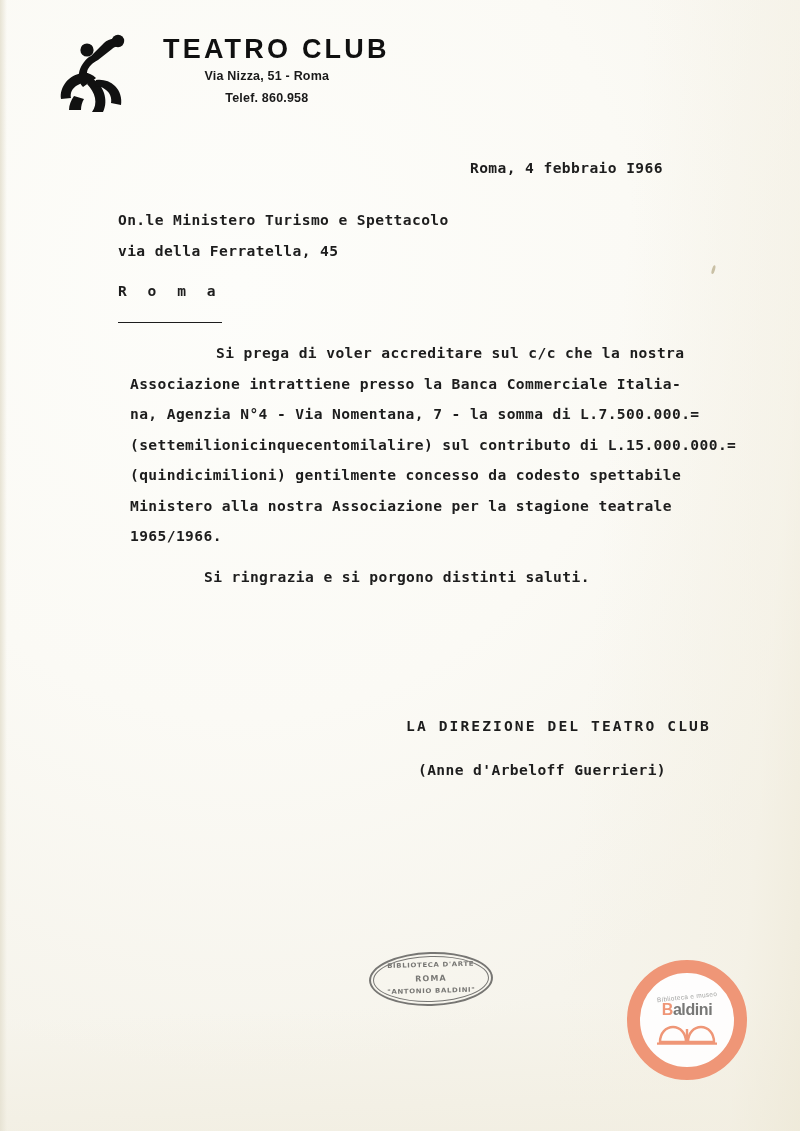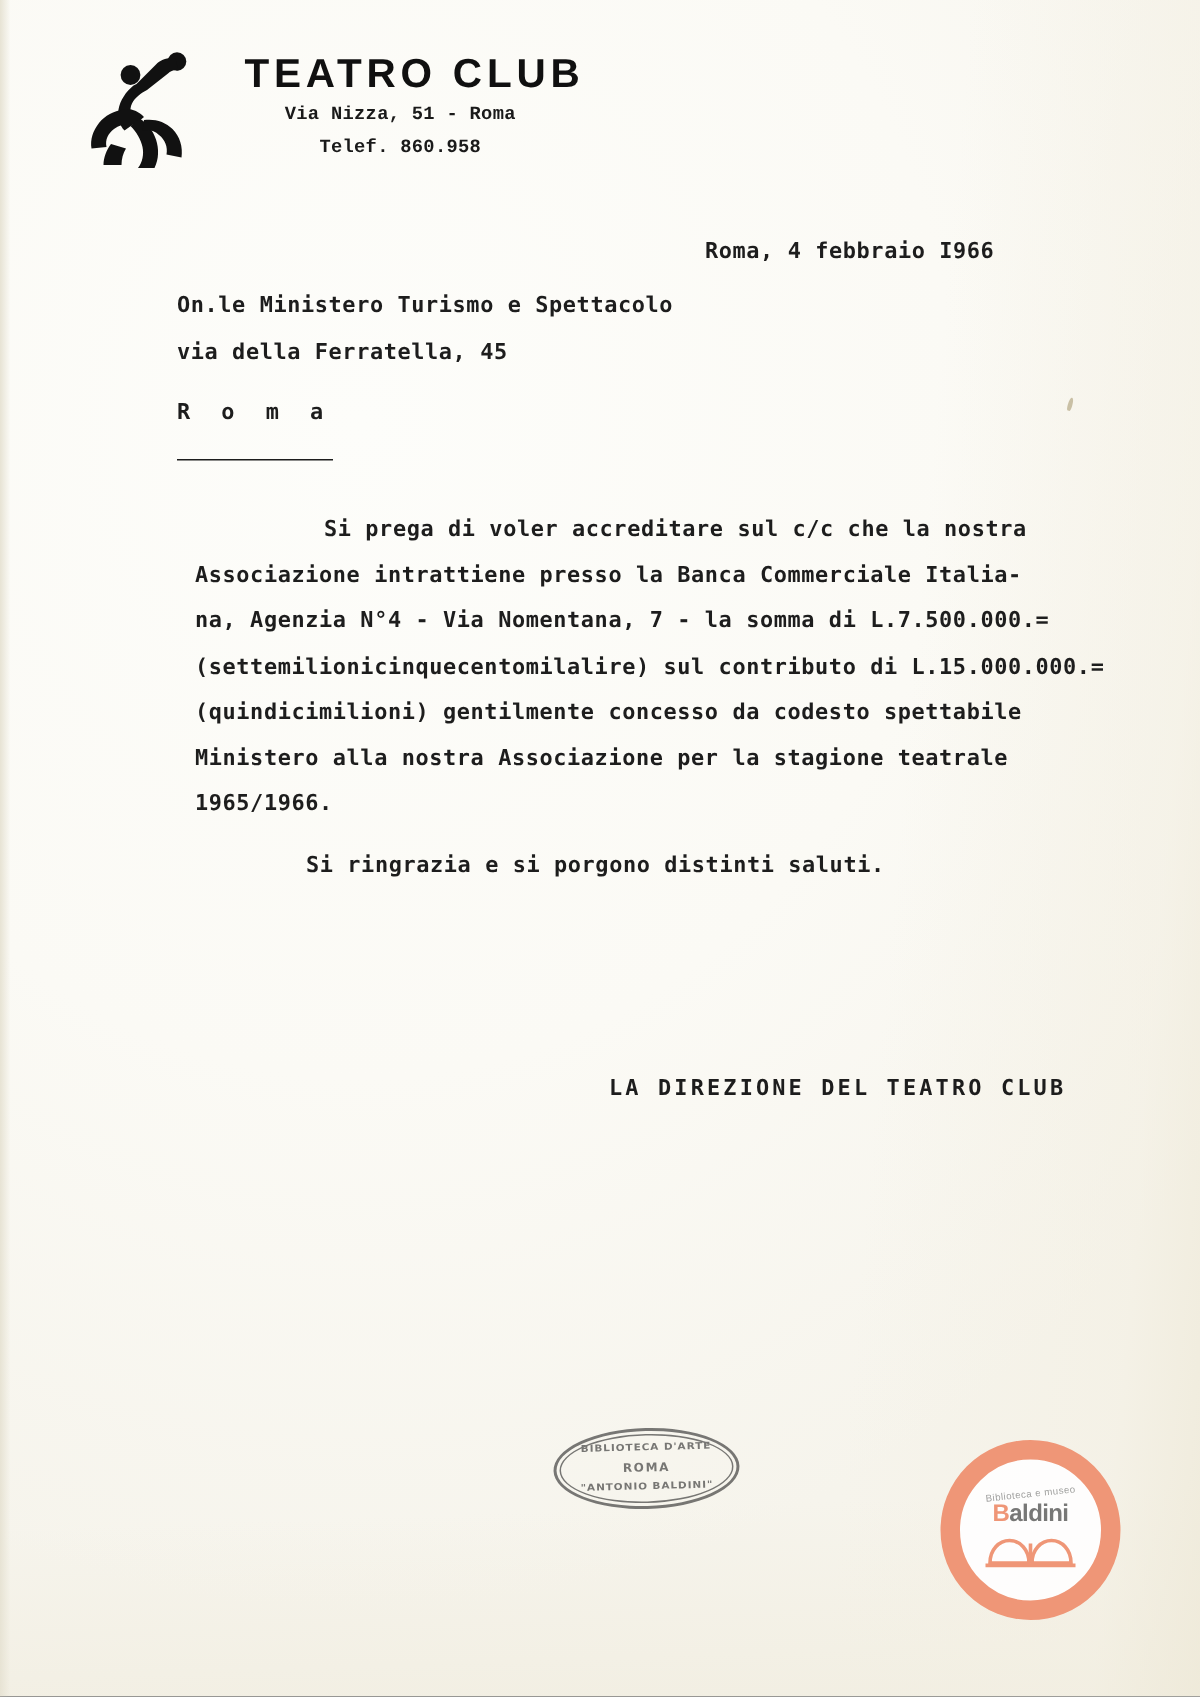--- a/index.html
+++ b/index.html
@@ -57,21 +57,21 @@
     font-family: "Liberation Sans", sans-serif;
     font-size: 27px;
     font-weight: 700;
     letter-spacing: 3.2px;
     color: #101010;
     line-height: 1;
     white-space: nowrap;
     margin-left: 19px;
   }
   .brand-addr {
-    font-family: Liberation Mono, monospace;
+    font-family: Liberation Sans, sans-serif;
     font-size: 12.5px;
     font-weight: 700;
     color: #1a1a1a;
     text-align: center;
     letter-spacing: 0.2px;
     line-height: 1.35;
     margin-top: 5px;
   }
 
   
@@ -86,21 +86,21 @@
 
   .dateline {
     position: absolute;
     left: 470px;
     top: 159px;
   }
 
   .recipient {
     position: absolute;
     left: 118px;
-    top: 188px;
+    top: 204px;
     line-height: 31px;
   }
   .recipient-city {
     display: inline-block;
     margin-top: 9px;
     letter-spacing: 6px;
     border-bottom: 1.6px solid #1d1d1d;
     padding-bottom: 16px;
   }
 
@@ -267,20 +267,21 @@
     <div class="typed">(settemilionicinquecentomilalire) sul contributo di L.15.000.000.=</div>
     <div class="typed">(quindicimilioni) gentilmente concesso da codesto spettabile</div>
     <div class="typed">Ministero alla nostra Associazione per la stagione teatrale</div>
     <div class="typed">1965/1966.</div>
   </div>
 
   <div class="typed closing"><span class="body-indent"></span><span>Si ringrazia e si porgono distinti saluti.</span></div>
 
   <div class="signature">
     <div class="typed sig-title">LA DIREZIONE DEL TEATRO CLUB</div>
+    <div class="typed"><span class="sig-name">(Anne d'Arbeloff Guerrieri)</span></div>
   </div>
 
   <div class="stamp">
     <div class="stamp-oval"></div>
     <div class="stamp-oval inner"></div>
     <div class="stamp-text stamp-top">BIBLIOTECA D'ARTE</div>
     <div class="stamp-text stamp-mid">ROMA</div>
     <div class="stamp-text stamp-bottom">"ANTONIO BALDINI"</div>
   </div>
 

